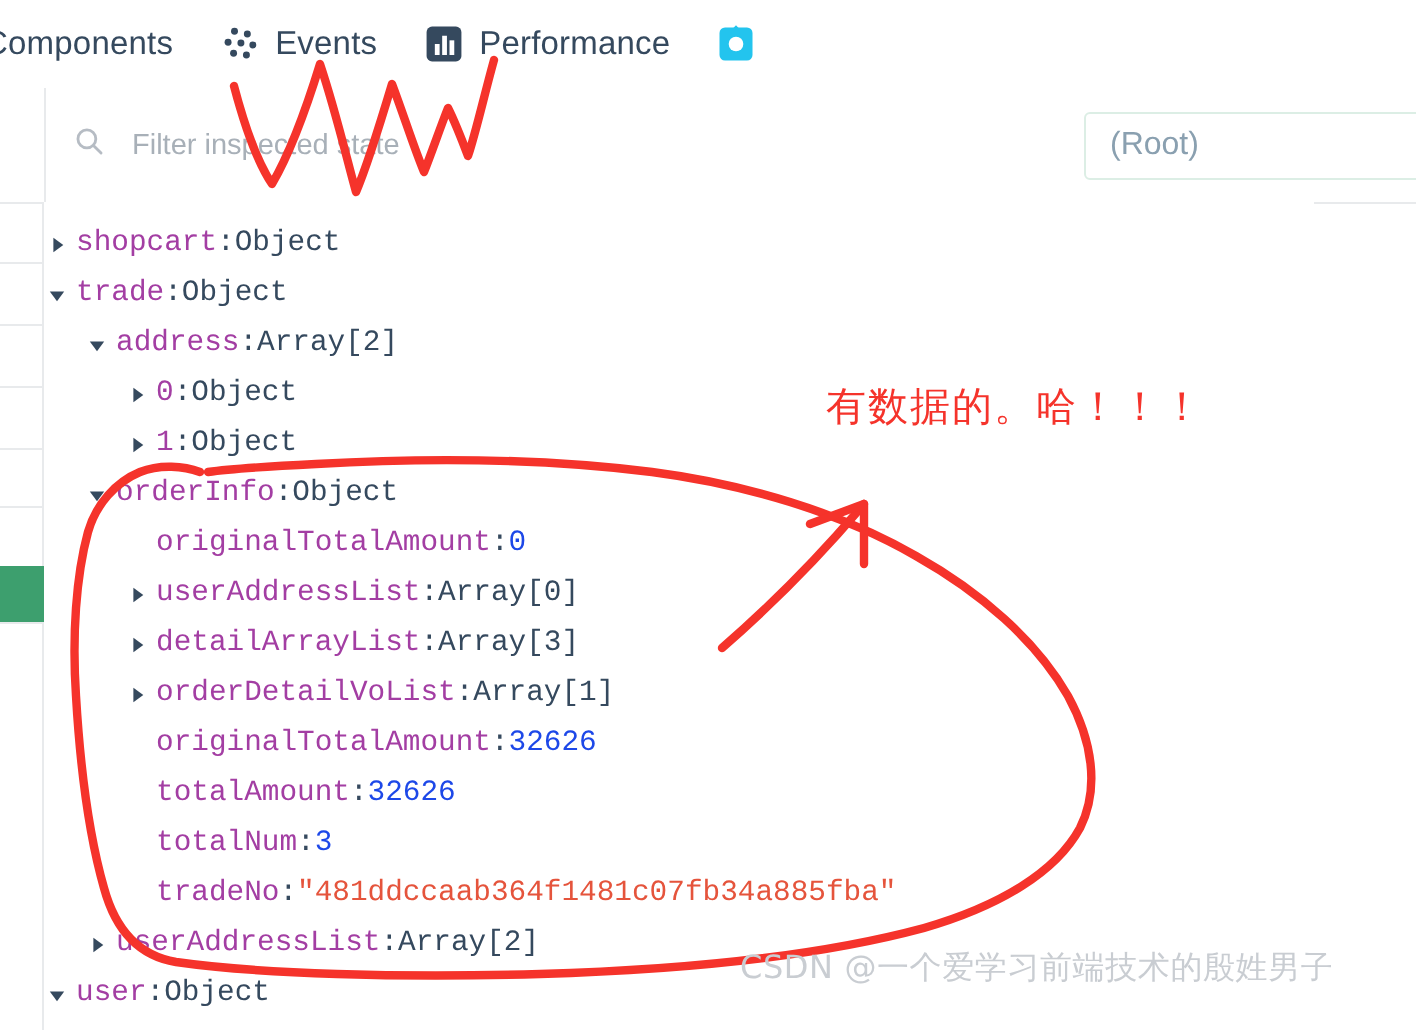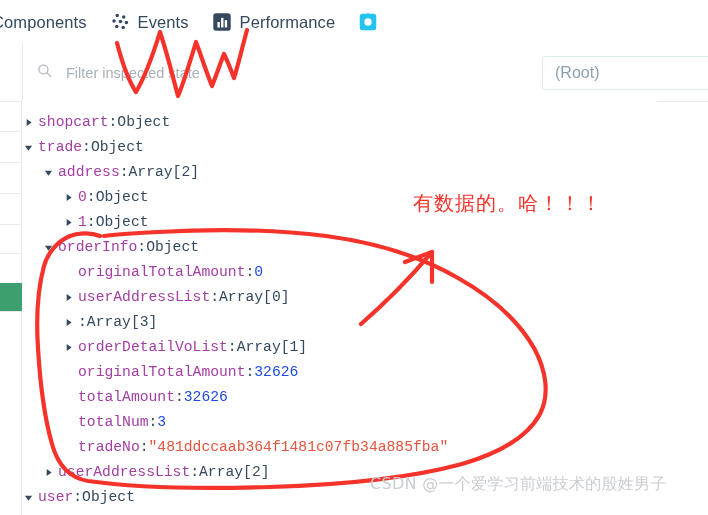--- a/index.html
+++ b/index.html
@@ -261,20 +261,21 @@
         <span class="k">userAddressList</span>
         <span class="sep">: </span>
         <span class="vt">Array[0]</span>
       </div>
       <div class="row i2">
         <span class="arrow">
           <svg viewBox="0 0 10 10" width="9" height="9">
             <polygon points="3,1 8.5,5 3,9" fill="#35495e"></polygon>
           </svg>
         </span>
+        <span class="k">detailArrayList</span>
         <span class="sep">: </span>
         <span class="vt">Array[3]</span>
       </div>
       <div class="row i2">
         <span class="arrow">
           <svg viewBox="0 0 10 10" width="9" height="9">
             <polygon points="3,1 8.5,5 3,9" fill="#35495e"></polygon>
           </svg>
         </span>
         <span class="k">orderDetailVoList</span>

